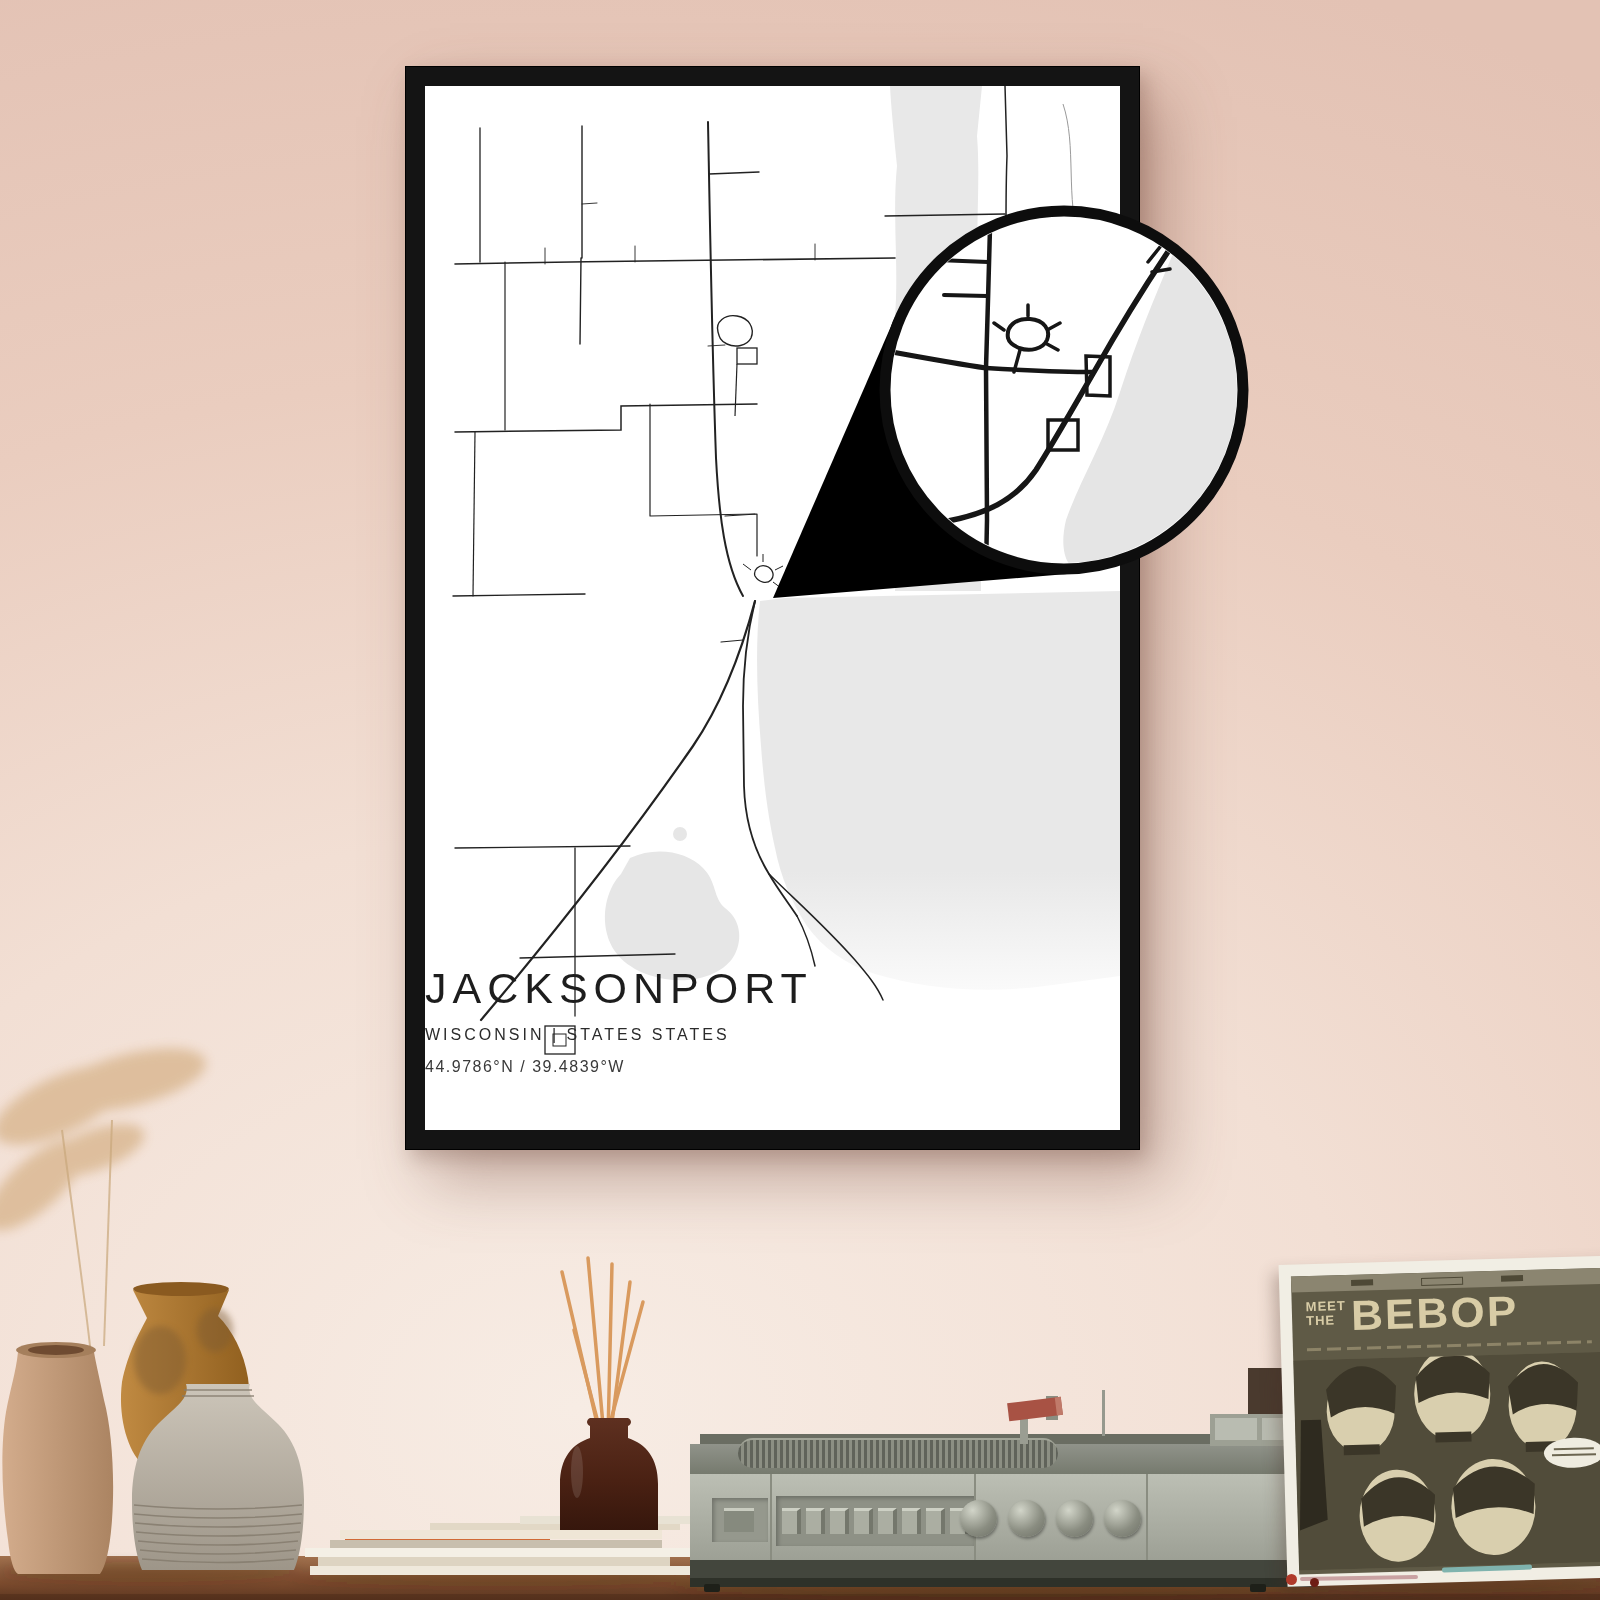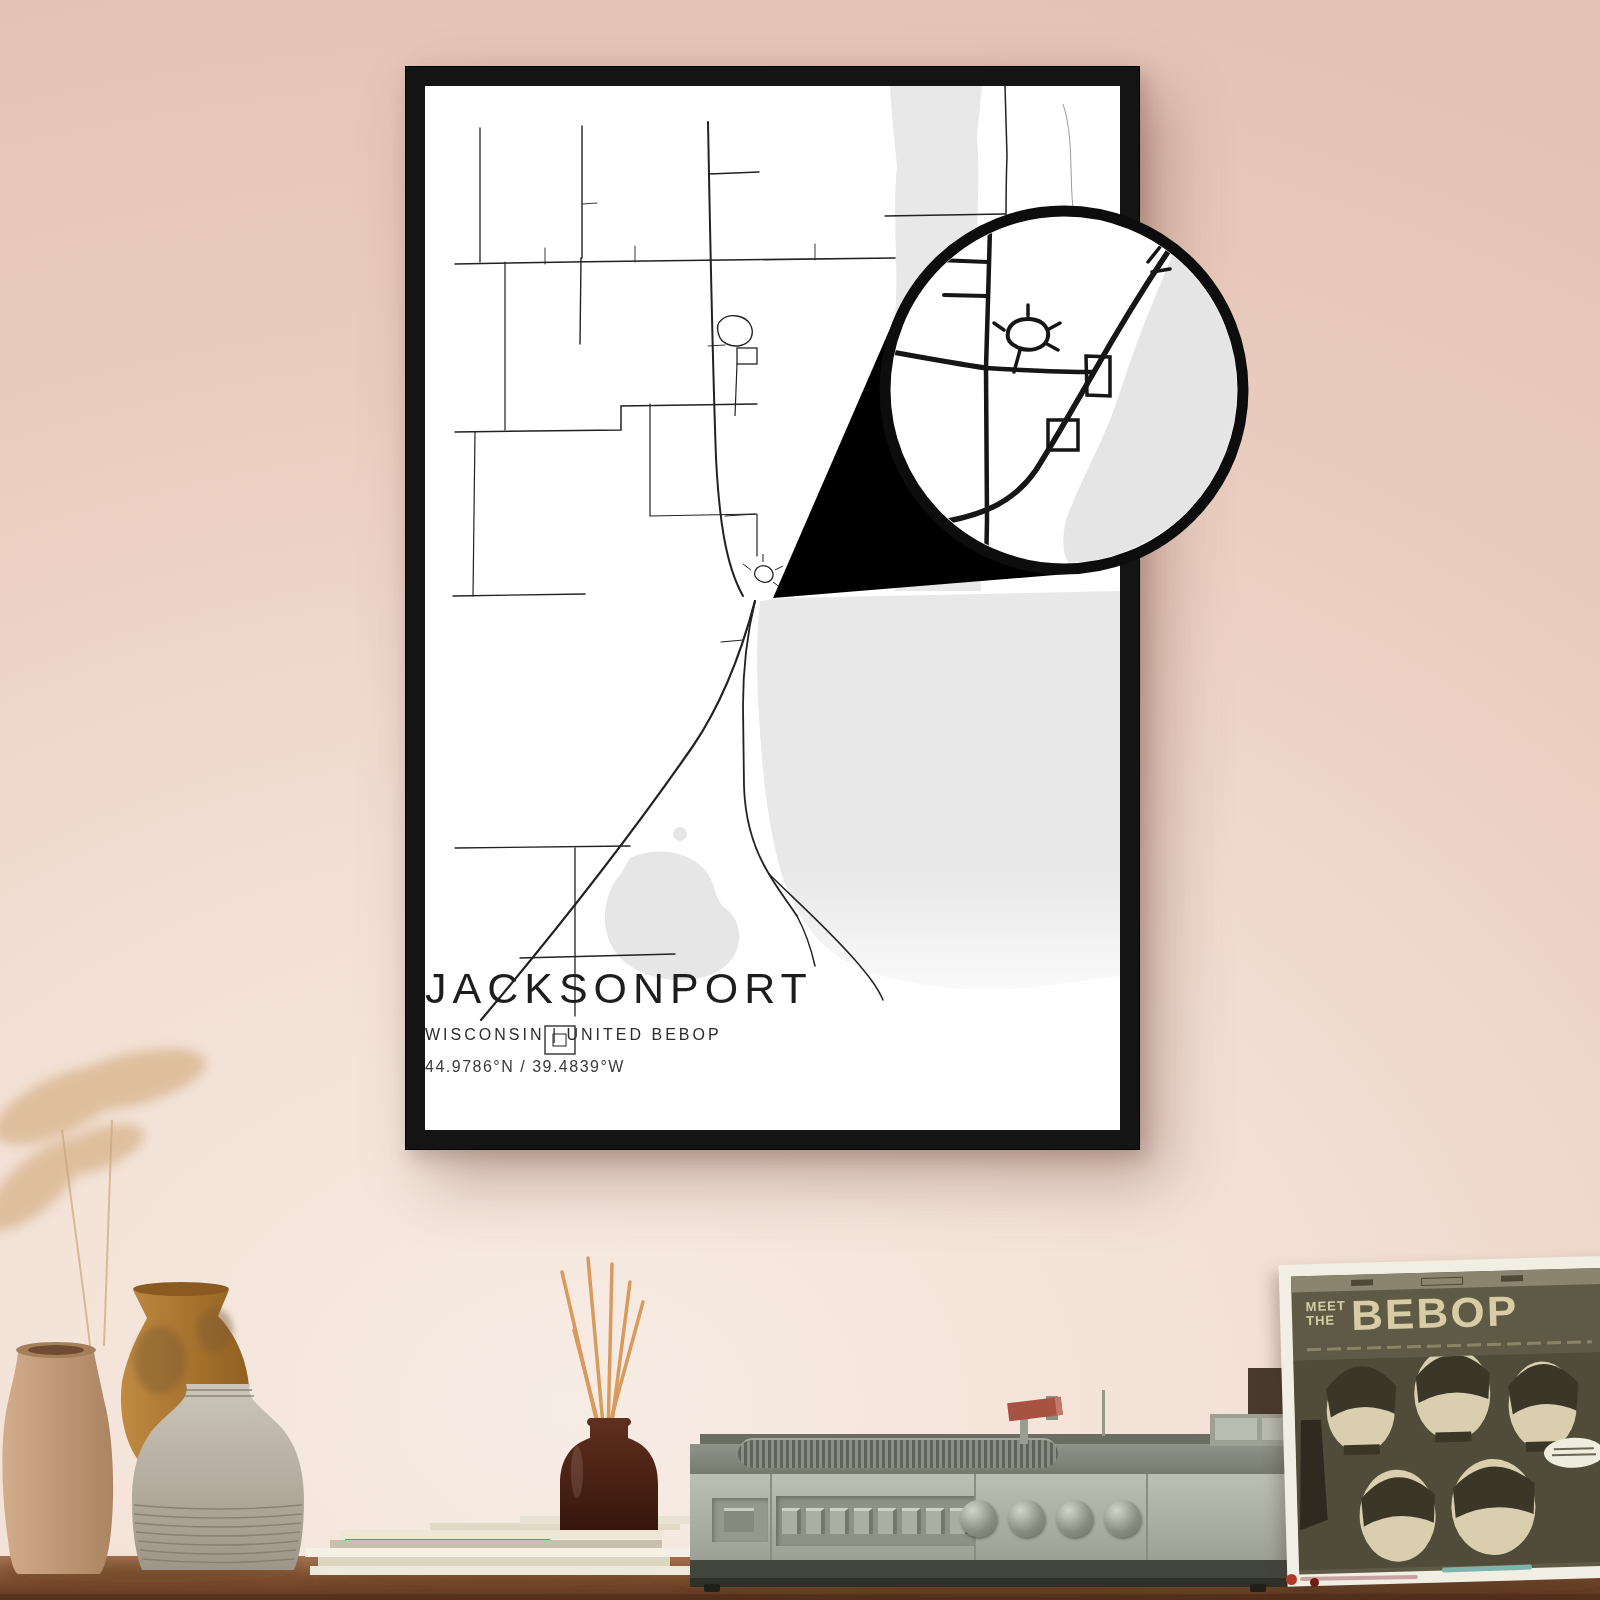--- a/index.html
+++ b/index.html
@@ -128,21 +128,21 @@
           <path d="M326,484 L318,478 M338,476 L338,468 M350,484 L358,480 M348,496 L356,502"></path>
         </g>
 
         <g stroke="#222" fill="none" stroke-width="1.3">
           <rect x="120" y="940" width="30" height="28"></rect>
           <rect x="128" y="948" width="13" height="12" stroke-width="1"></rect>
         </g>
       </svg>
 
       <div class="poster-text ptitle">JACKSONPORT</div>
-      <div class="poster-text pregion">WISCONSIN | UNITED BEBOP</div>
+      <div class="poster-text pregion">WISCONSIN | STATES STATES</div>
       <div class="poster-text pcoords">44.9786°N / 39.4839°W</div>
     </div>
   </div>
 
   <svg class="abs overlay" viewBox="0 0 1600 1600">
     <polygon points="773,598 895,317 1064,390 1079,573" fill="#000"></polygon>
     <circle cx="1064" cy="390" r="179" fill="#ffffff"></circle>
     <defs>
         <clipPath id="magclip">
           <circle cx="1064" cy="390" r="173"></circle>

